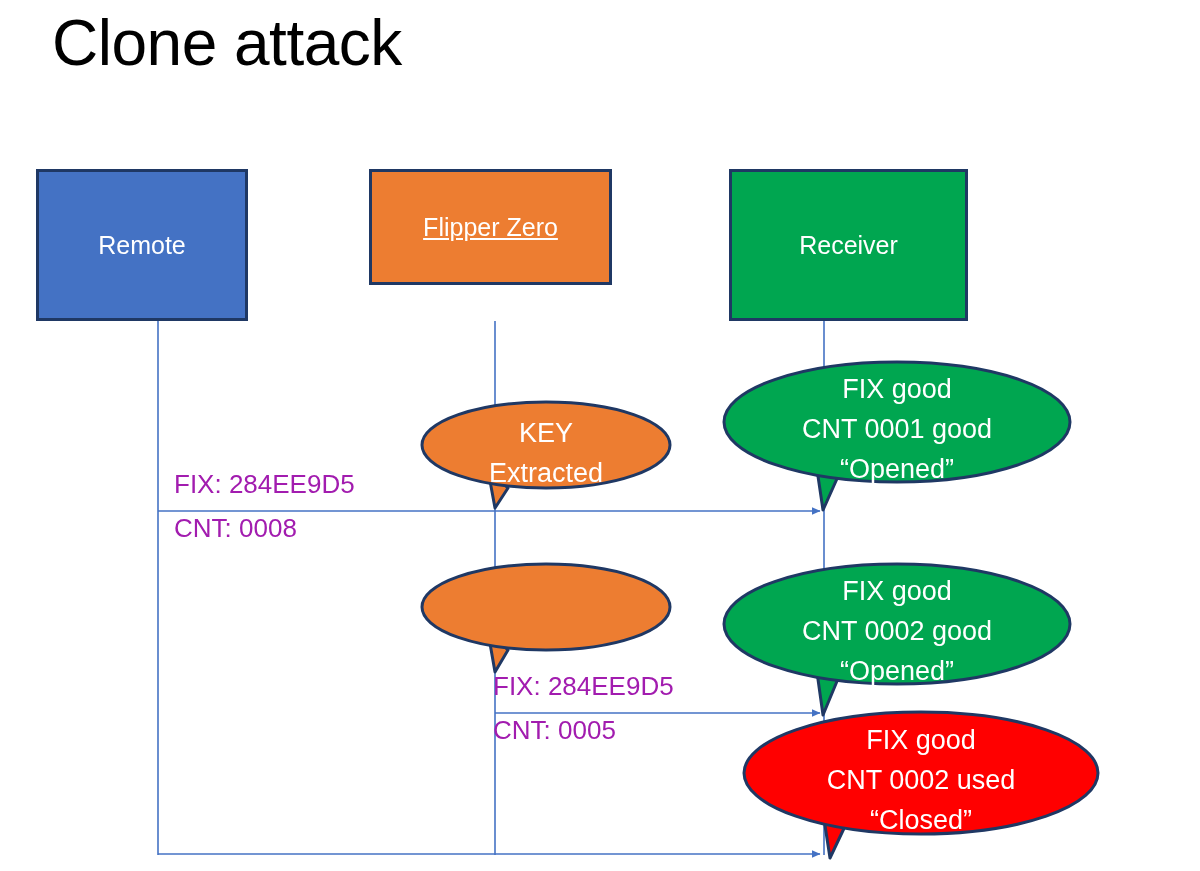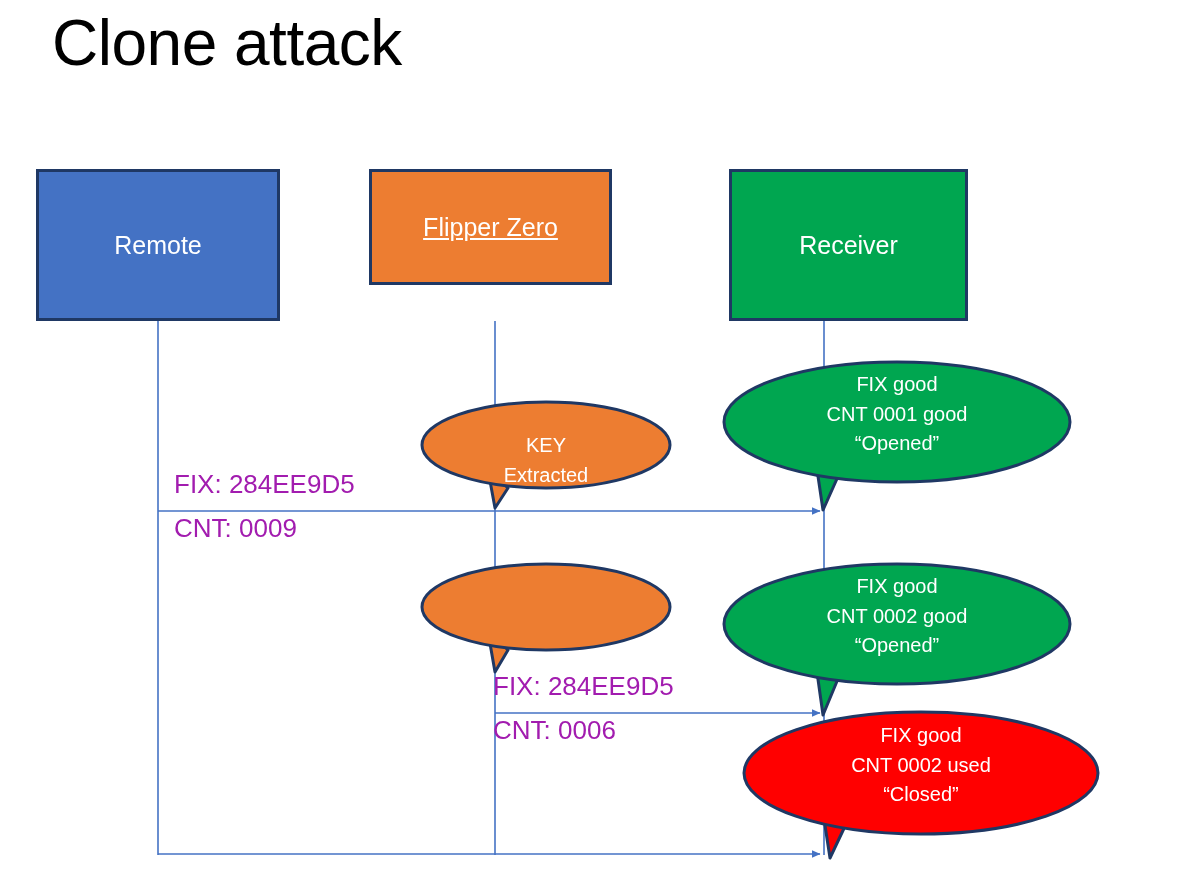--- a/index.html
+++ b/index.html
@@ -35,21 +35,21 @@
     border: 3px solid #1F3864;
     display: flex;
     align-items: center;
     justify-content: center;
     color: #FFFFFF;
     font-size: 25px;
     font-weight: 400;
     line-height: 1.2;
     text-align: center;
   }
-  #actor-remote        { left: 36px;  top: 169px; width: 244px; height: 152px; background: #4472C4; }
+  #actor-remote        { left: 36px;  top: 169px; width: 212px; height: 152px; background: #4472C4; }
   #actor-flipper       { left: 369px; top: 169px; width: 243px; height: 116px; background: #ED7D31; text-decoration: underline; }
   #actor-receiver      { left: 705px; top: 169px; width: 239px; height: 152px; background: #00A650; margin-left: 24px; }
 
   
   #wire-layer {
     position: absolute;
     left: 0; top: 0;
     width: 1200px; height: 871px;
     pointer-events: none;
   }
@@ -62,21 +62,21 @@
     position: absolute;
     left: 0; top: 0;
     overflow: visible;
   }
   .callout .bubble-text {
     position: absolute;
     left: 0;
     width: 100%;
     text-align: center;
     color: #FFFFFF;
-    font-size: 20px;
+    font-size: 27px;
     line-height: 1.48;
     white-space: pre-line;
     pointer-events: none;
   }
 
   
   .msg-label {
     position: absolute;
     color: #a21caf;
     font-size: 26px;
@@ -113,31 +113,31 @@
 
   <div class="actor-box" id="actor-flipper">
     <span>Flipper Zero</span>
   </div>
 
   <div class="actor-box" id="actor-receiver">
     <span>Receiver</span>
   </div>
 
   <div class="msg-label" style="left:174px; top:469px;">FIX: 284EE9D5</div>
-  <div class="msg-label" style="left:174px; top:513px;">CNT: 0009</div>
+  <div class="msg-label" style="left:174px; top:513px;">CNT: 0008</div>
 
   <div class="msg-label" style="left:493px; top:671px;">FIX: 284EE9D5</div>
-  <div class="msg-label" style="left:493px; top:715px;">CNT: 0006</div>
+  <div class="msg-label" style="left:493px; top:715px;">CNT: 0005</div>
 
   <div class="callout" style="left:420px; top:400px; width:252px; height:112px;">
     <svg class="bubble-svg" width="252" height="112" viewBox="0 0 252 112">
       <path d="M88,88 L75,108 L68,70 Z" fill="#ED7D31" stroke="#1F3864" stroke-width="3" stroke-linejoin="round"></path>
       <ellipse cx="126" cy="45" rx="124" ry="43" fill="#ED7D31" stroke="#1F3864" stroke-width="3"></ellipse>
     </svg>
-    <div class="bubble-text" style="top:14px;margin-top:17px;">KEY
+    <div class="bubble-text" style="top:14px;">KEY
 Extracted</div>
   </div>
 
   <div class="callout" style="left:722px; top:360px; width:350px; height:152px;">
     <svg class="bubble-svg" width="350" height="152" viewBox="0 0 350 152">
       <path d="M118,112 L101,150 L93,96 Z" fill="#00A650" stroke="#1F3864" stroke-width="3" stroke-linejoin="round"></path>
       <ellipse cx="175" cy="62" rx="173" ry="60" fill="#00A650" stroke="#1F3864" stroke-width="3"></ellipse>
     </svg>
     <div class="bubble-text" style="top:10px;">FIX good
 CNT 0001 good

